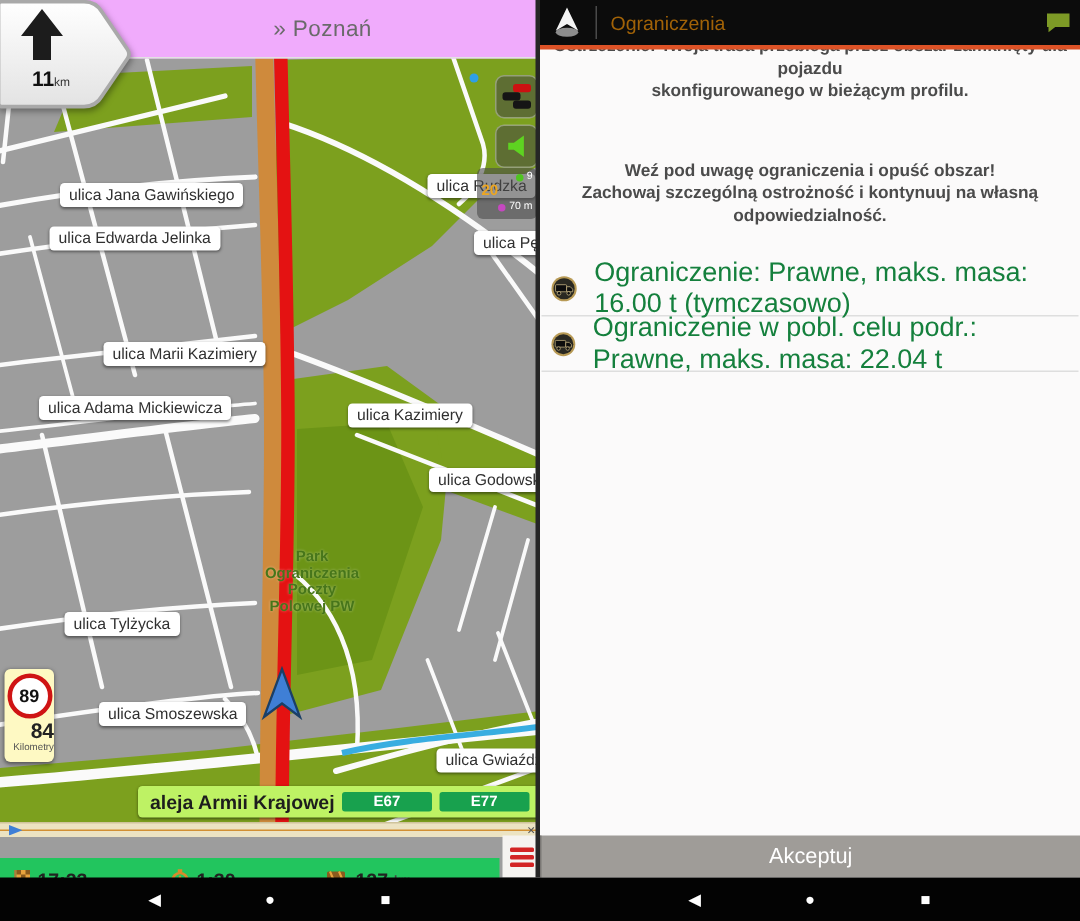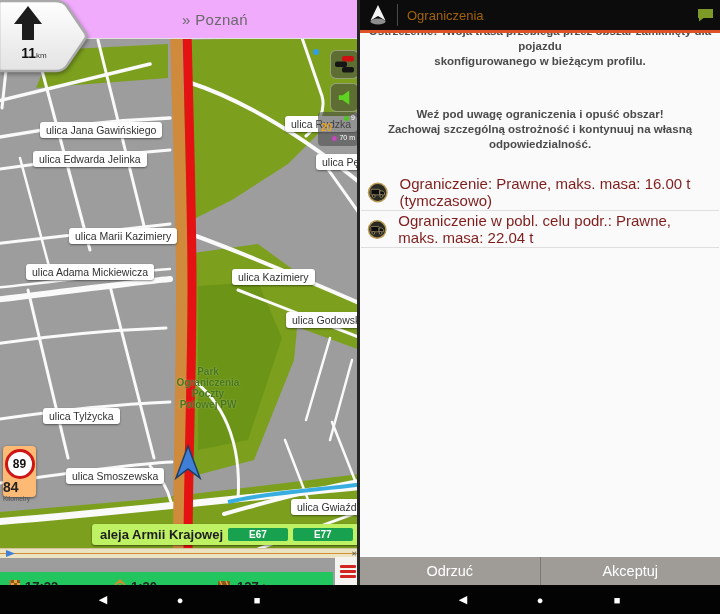--- a/index.html
+++ b/index.html
@@ -28,22 +28,22 @@
   .road-pill b{font-size:13px;color:#1d1d1d;white-space:nowrap;}
   .ebadge{background:#18a14e;color:#fff;font-size:10px;font-weight:bold;padding:1px 21px;border-radius:2px;}
   .map-btn{position:absolute;left:330px;width:27px;height:27px;background:rgba(70,70,70,.55);
            border:1px solid rgba(255,255,255,.35);border-radius:6px;z-index:7;
            display:flex;align-items:center;justify-content:center;}
   .cam-widget{position:absolute;left:318px;top:74px;width:40px;height:34px;background:rgba(75,75,75,.6);
               border-radius:4px;z-index:6;color:#fff;font-size:7px;padding:1px 3px;box-sizing:border-box;line-height:10px;}
   .cam-row{display:flex;align-items:center;justify-content:flex-end;gap:2px;}
   .cam-dot{width:5px;height:5px;border-radius:50%;display:inline-block;}
   .cam-limit{color:#eda621;font-size:10px;font-weight:bold;line-height:10px;}
-  .speed-widget{position:absolute;left:3px;top:446px;width:33px;height:51px;background:#fdba74;border-radius:4px;
-                box-shadow:0 1px 3px rgba(0,0,0,.5);z-index:25;text-align:left;}
+  .speed-widget{position:absolute;left:3px;top:446px;width:33px;height:62px;background:#fef9c3;border-radius:4px;
+                box-shadow:0 1px 3px rgba(0,0,0,.5);z-index:25;text-align:right;}
   .limit-circle{width:24px;height:24px;border:3px solid #cf1414;border-radius:50%;background:#fff;margin:3px auto 1px;
                 display:flex;align-items:center;justify-content:center;font-weight:bold;font-size:12px;color:#111;}
   .cur-speed{font-size:14px;font-weight:bold;color:#222;line-height:15px;}
   .speed-units{font-size:6.5px;color:#555;}
   .progress-strip{position:absolute;top:548px;left:0;width:360px;height:9px;background:#ece3c2;
                   border-top:1px solid #cfc49c;z-index:10;}
   .progress-line{position:absolute;top:4px;left:0;width:360px;height:1px;background:#d29032;}
   .progress-arrow{position:absolute;left:6px;top:1px;}
   .progress-end{position:absolute;right:3px;top:1px;color:#555;font-size:7px;}
   .status-bar{position:absolute;top:572px;left:0;width:333px;height:20px;background:#22c55e;z-index:10;}
@@ -62,21 +62,21 @@
   .r-logo{margin:0 7px 0 6px;}
   .r-div{width:1px;height:22px;background:#4a4a4a;}
   .r-title{margin-left:9px;color:#a16207;font-size:13px;}
   .r-bubble{margin-left:auto;margin-right:6px;}
   .r-accent{position:absolute;top:30px;left:0;width:360px;height:3px;background:#dd5226;}
   .warn{width:348px;margin:0 auto;text-align:center;font-weight:bold;font-size:11.5px;color:#4b4b4b;line-height:15px;}
   .warn1{padding-top:24px;}
   .warn2{padding-top:38px;}
   .r-list{margin-top:22px;}
   .r-item{display:flex;align-items:center;gap:11px;padding:5px 10px 5px 6px;height:26px;border-bottom:1px solid #dedede;margin:0 1px;}
-  .r-item span{font-size:15px;color:#7f1d1d;}
+  .r-item span{font-size:18px;color:#15803d;}
   .btn-bar{position:absolute;top:557px;left:0;width:360px;height:28px;background:#9f9c98;display:flex;z-index:10;}
   .dlg-btn{flex:1;display:flex;align-items:center;justify-content:center;color:#fff;font-size:14.5px;}
   .btn-sep{width:1px;background:#7b7875;}
 </style>
 </head>
 <body>
 
 <div id="screenL" class="screen">
 
   <div class="mapwrap">
@@ -305,21 +305,20 @@
           <path d="M16 11.5 h3.6 l2.4 2.4 v2.6 h-6 z"></path>
           <circle cx="8.5" cy="18" r="1.8"></circle>
           <circle cx="18" cy="18" r="1.8"></circle>
         </g>
       </svg>
       <span>Ograniczenie w pobl. celu podr.: Prawne, maks. masa: 22.04 t</span>
     </div>
   </div>
 
   <div class="btn-bar">
-    <div class="dlg-btn">Odrzuć</div>
     <div class="btn-sep"></div>
     <div class="dlg-btn">Akceptuj</div>
   </div>
 
   <div class="android-bar">
     <div class="abtn">◀</div>
     <div class="abtn">●</div>
     <div class="abtn">■</div>
   </div>
 </div>

